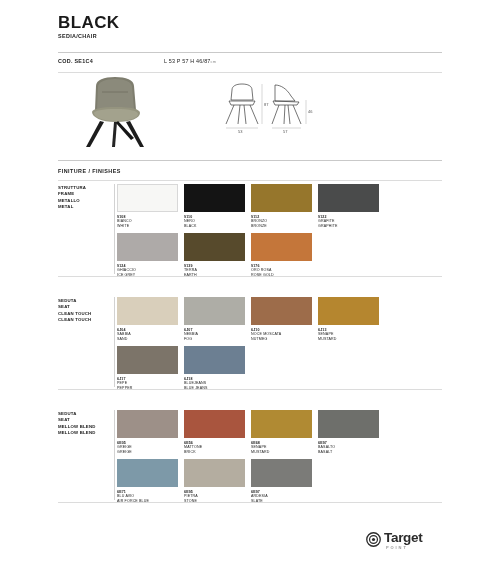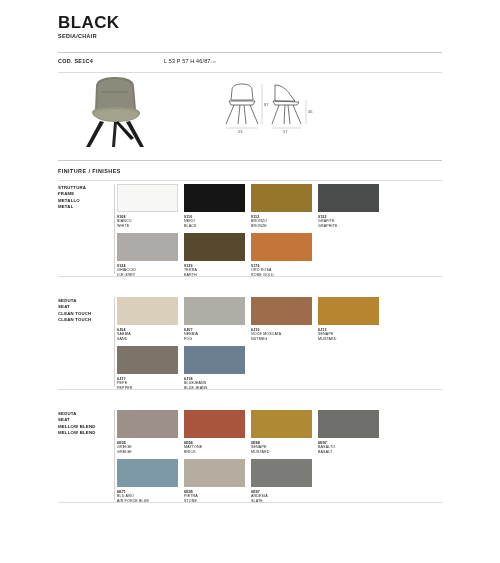--- a/index.html
+++ b/index.html
@@ -291,17 +291,26 @@
           <div class="sw" style="left: 134px;">
             <span class="chip" style="background: rgb(123, 123, 120);"></span>
             <span class="c-code">6E97</span>
             <span class="c-it">ARDESIA</span>
             <span class="c-en">SLATE</span>
           </div>
         </div>
       </div>
     </div>
 
+  <div class="logo">
+    <svg class="logo-mark" viewBox="0 0 16 16">
+      <circle cx="8" cy="8" r="7.2" fill="none" stroke="#2b2b2b" stroke-width="1.4"></circle>
+      <circle cx="8" cy="8" r="4.2" fill="none" stroke="#2b2b2b" stroke-width="1.3"></circle>
+      <circle cx="8" cy="8" r="1.7" fill="#2b2b2b"></circle>
+    </svg>
+    <div class="logo-word">Target</div>
+    <div class="logo-sub">POINT</div>
+  </div>
 
 <div class="rule thin" style="top: 276px;"></div>
     <div class="rule thin" style="top: 389px;"></div>
     <div class="rule thin" style="top: 502px;"></div>
   </div>
 
 </body></html>

